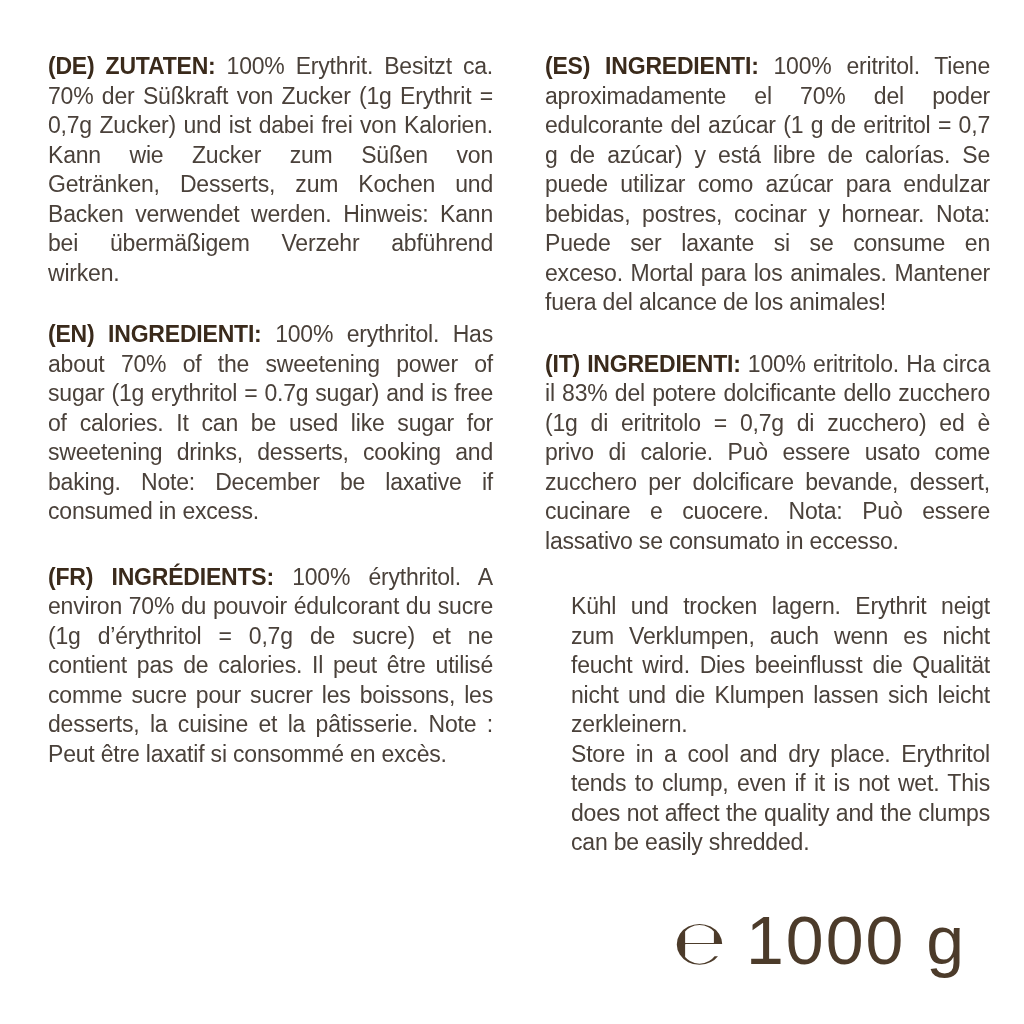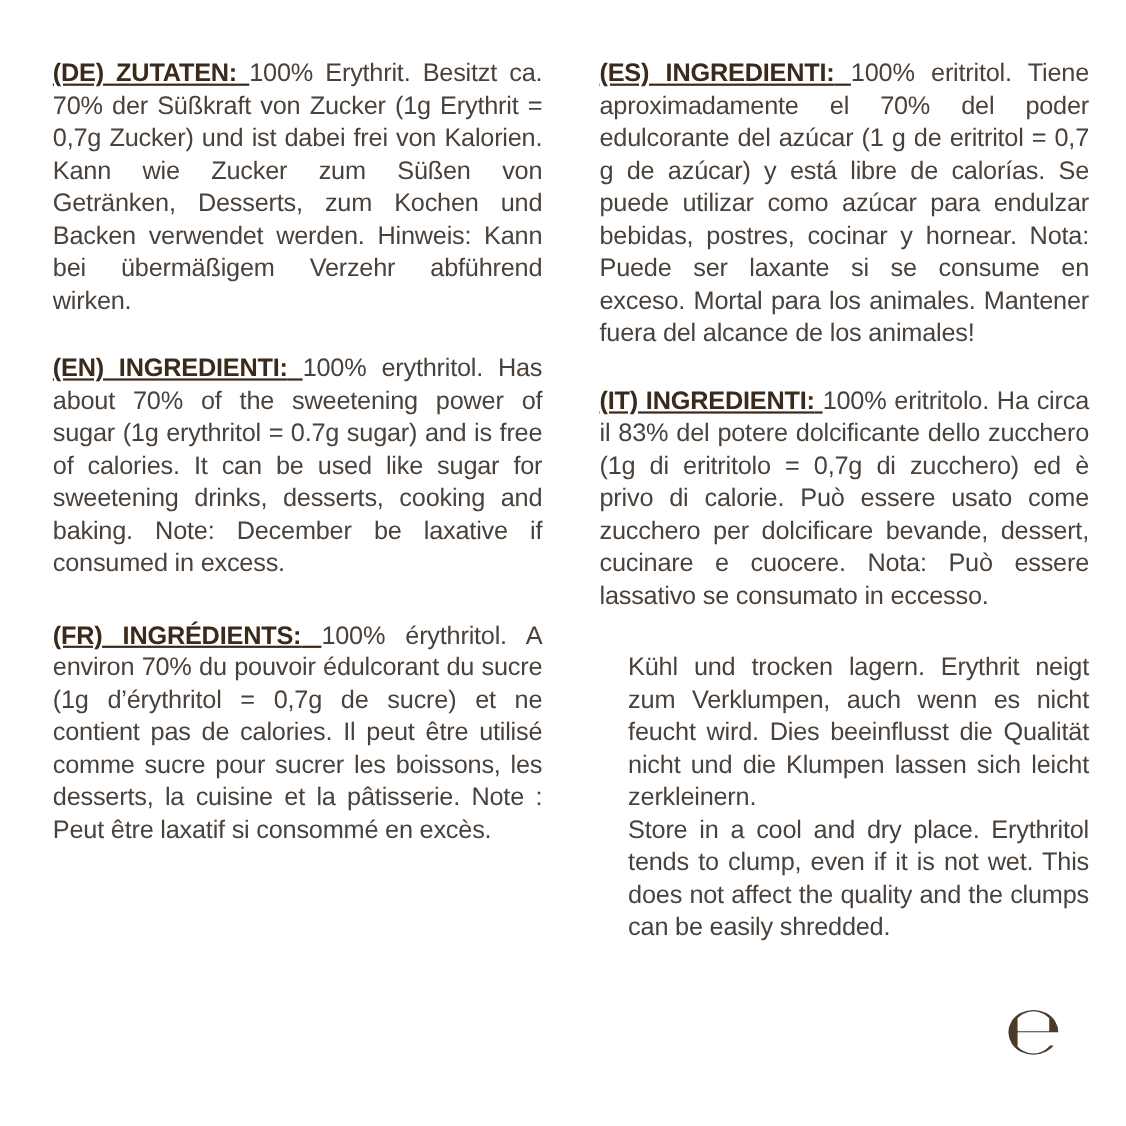--- a/index.html
+++ b/index.html
@@ -32,21 +32,20 @@
     text-align: justify;
     hyphens: auto;
     -webkit-hyphens: auto;
     letter-spacing: -0.2px;
   }
   p.sec { margin-bottom: 32px; }
   p.sec:last-child { margin-bottom: 0; margin-top: 36px; }
   p.sec b.hd {
     font-weight: bold;
     color: #3a2a1b;
-    text-decoration: underline;
   }
   p.sec b.hd::after { content: " "; }
   .storage-block { margin-top: 36px; margin-left: 26px; }
   .weight {
     position: absolute;
     top: 906px;
     right: 58px;
     display: flex;
     align-items: baseline;
     gap: 20px;
@@ -91,14 +90,15 @@
       <div class="storage-block">
         <p class="store" lang="de">Kühl und trocken lagern. Erythrit neigt zum Verklumpen, auch wenn es nicht feucht wird. Dies beeinflusst die Qualität nicht und die Klumpen lassen sich leicht zerkleinern.</p>
         <p class="store" lang="en">Store in a cool and dry place. Erythritol tends to clump, even if it is not wet. This does not affect the quality and the clumps can be easily shredded.</p>
       </div>
     </div>
 
   </div>
 
   <div class="weight">
     <span class="esign">℮</span>
+    <span class="wval">1000 g</span>
   </div>
 </div>
 
 </body></html>

